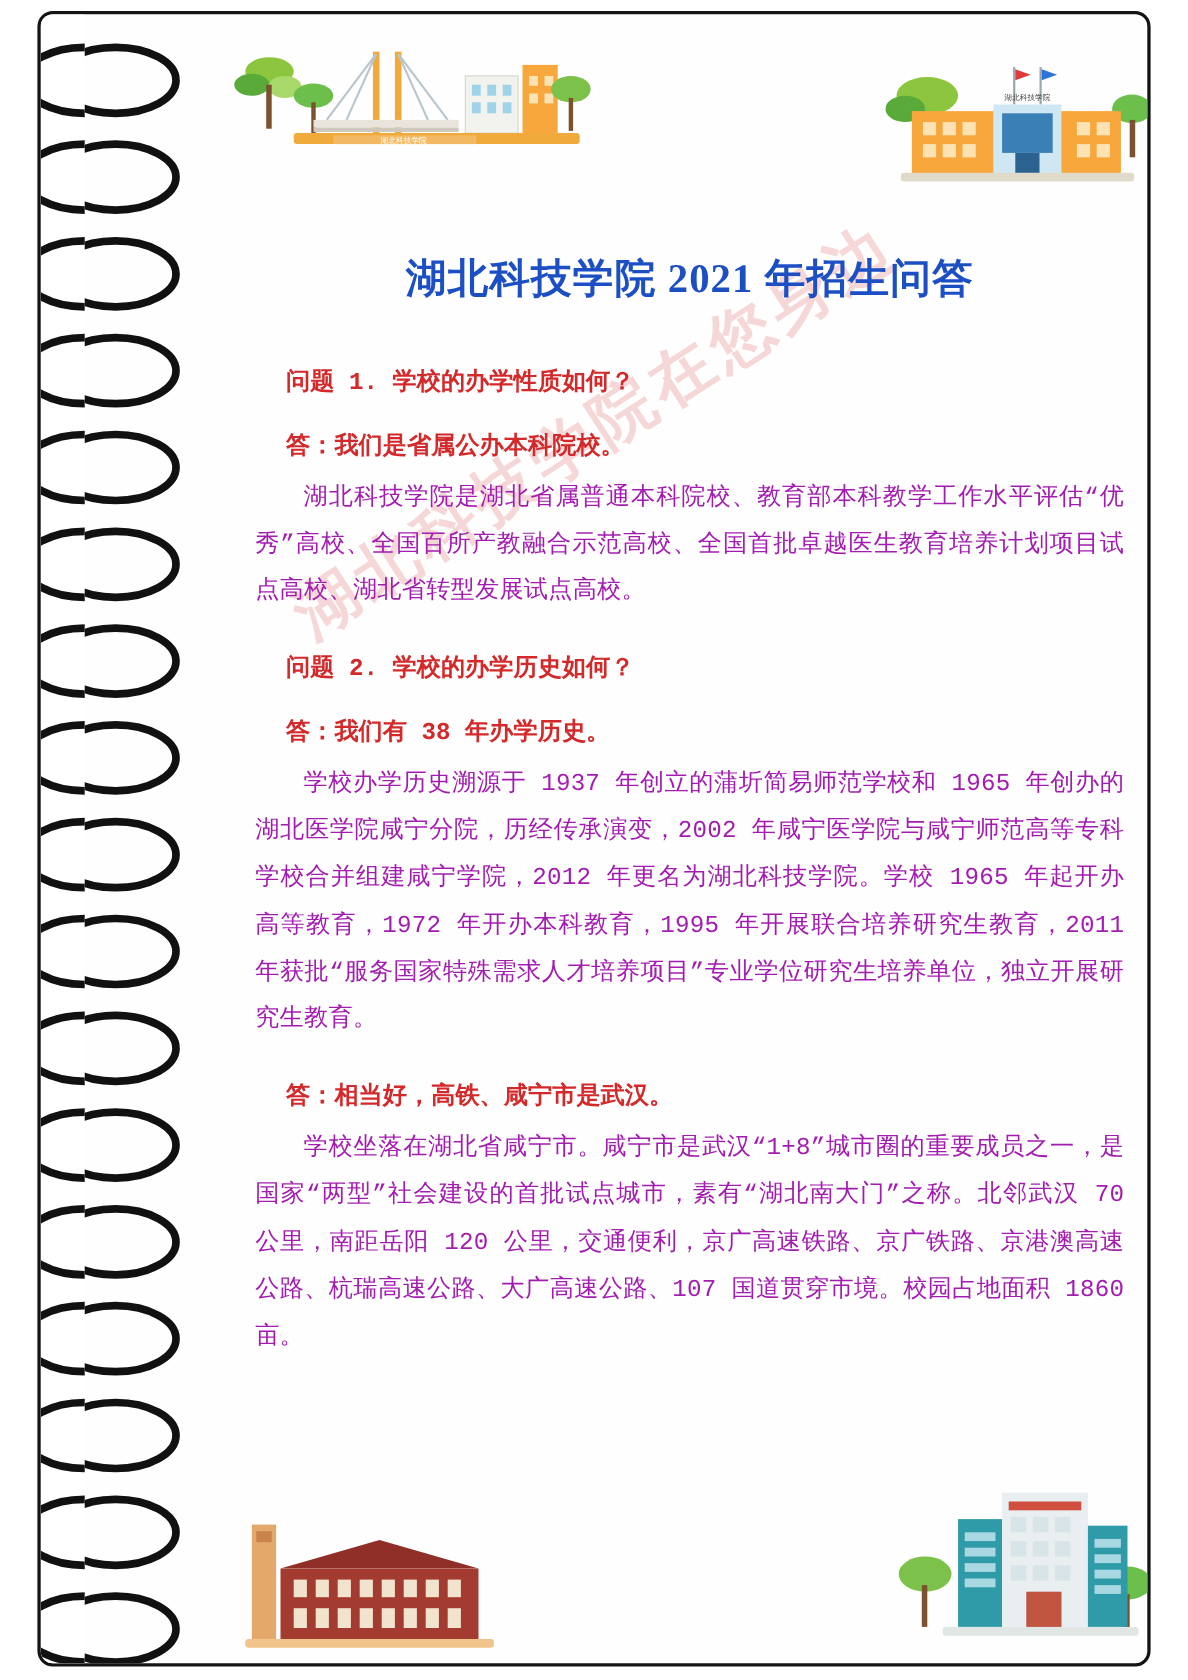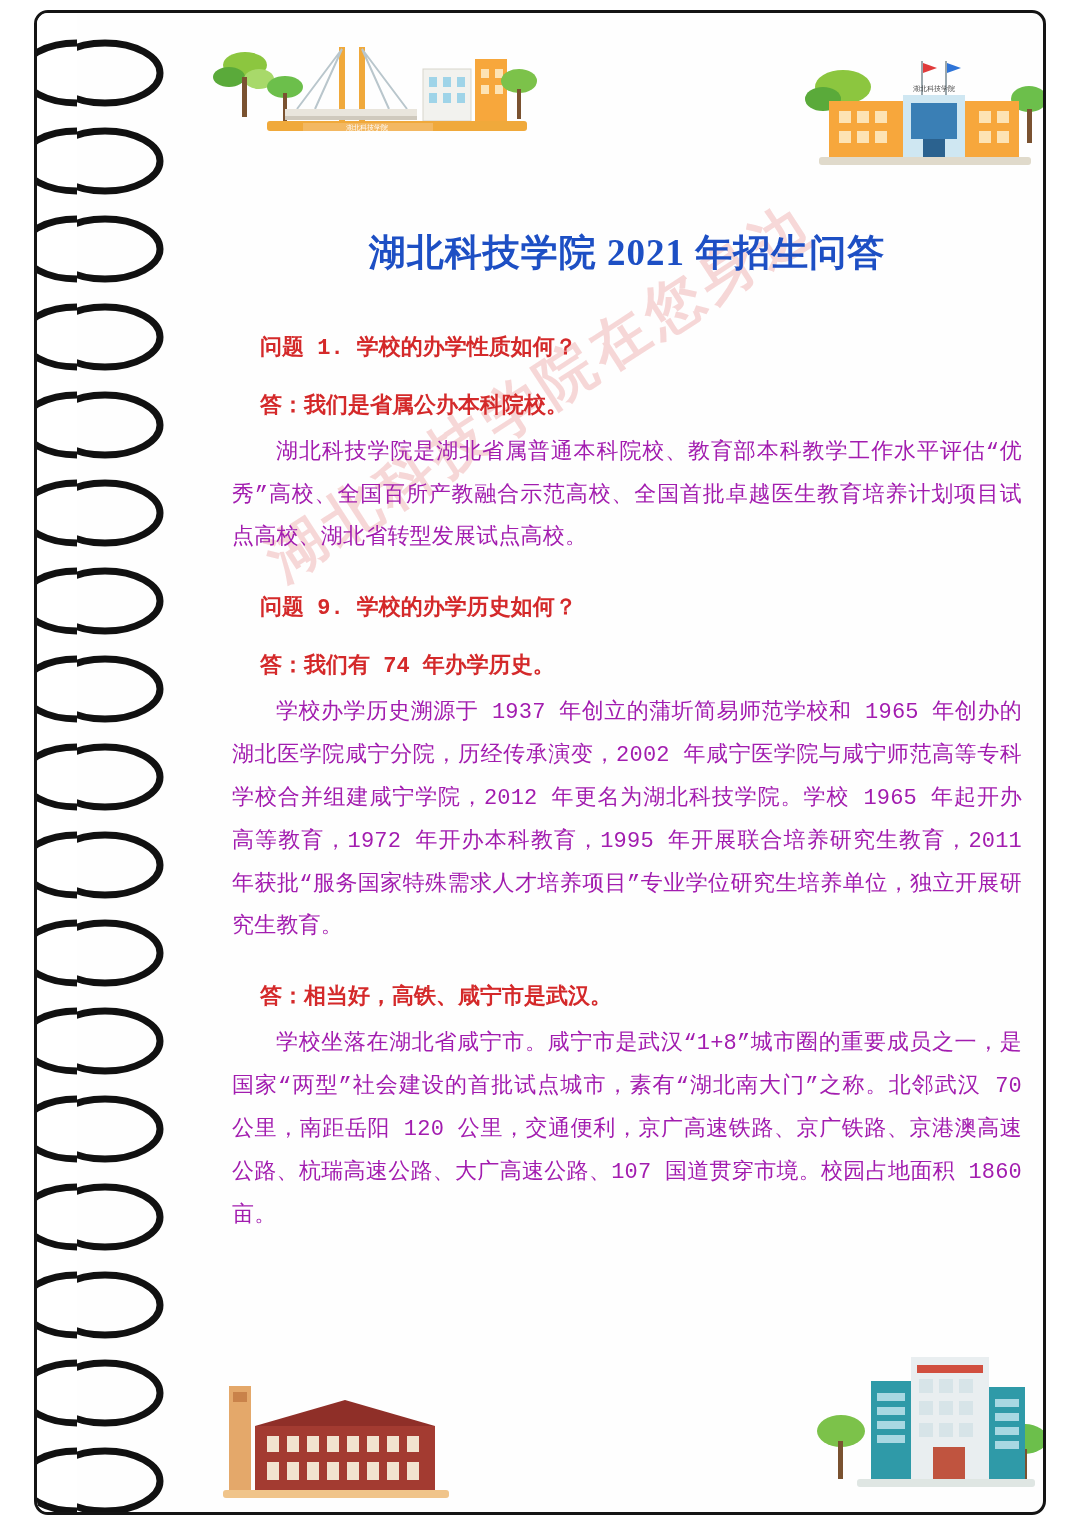--- a/index.html
+++ b/index.html
@@ -297,22 +297,22 @@
 
     <h1 class="doc-title">湖北科技学院 2021 年招生问答</h1>
 
     <section class="qa-block">
       <div class="q-line">问题 1.  学校的办学性质如何？</div>
       <div class="a-line">答：我们是省属公办本科院校。</div>
       <p class="para">湖北科技学院是湖北省属普通本科院校、教育部本科教学工作水平评估“优秀”高校、全国百所产教融合示范高校、全国首批卓越医生教育培养计划项目试点高校、湖北省转型发展试点高校。</p>
     </section>
 
     <section class="qa-block">
-      <div class="q-line">问题 9.  学校的办学历史如何？</div>
-      <div class="a-line">答：我们有 74 年办学历史。</div>
+      <div class="q-line">问题 2.  学校的办学历史如何？</div>
+      <div class="a-line">答：我们有 38 年办学历史。</div>
       <p class="para">学校办学历史溯源于 1937 年创立的蒲圻简易师范学校和 1965 年创办的湖北医学院咸宁分院，历经传承演变，2002 年咸宁医学院与咸宁师范高等专科学校合并组建咸宁学院，2012 年更名为湖北科技学院。学校 1965 年起开办高等教育，1972 年开办本科教育，1995 年开展联合培养研究生教育，2011 年获批“服务国家特殊需求人才培养项目”专业学位研究生培养单位，独立开展研究生教育。</p>
     </section>
 
     <section class="qa-block">
       <div class="a-line">答：相当好，高铁、咸宁市是武汉。</div>
       <p class="para">学校坐落在湖北省咸宁市。咸宁市是武汉“1+8”城市圈的重要成员之一，是国家“两型”社会建设的首批试点城市，素有“湖北南大门”之称。北邻武汉 70 公里，南距岳阳 120 公里，交通便利，京广高速铁路、京广铁路、京港澳高速公路、杭瑞高速公路、大广高速公路、107 国道贯穿市境。校园占地面积 1860 亩。</p>
     </section>
 
   </div>
 </div>

